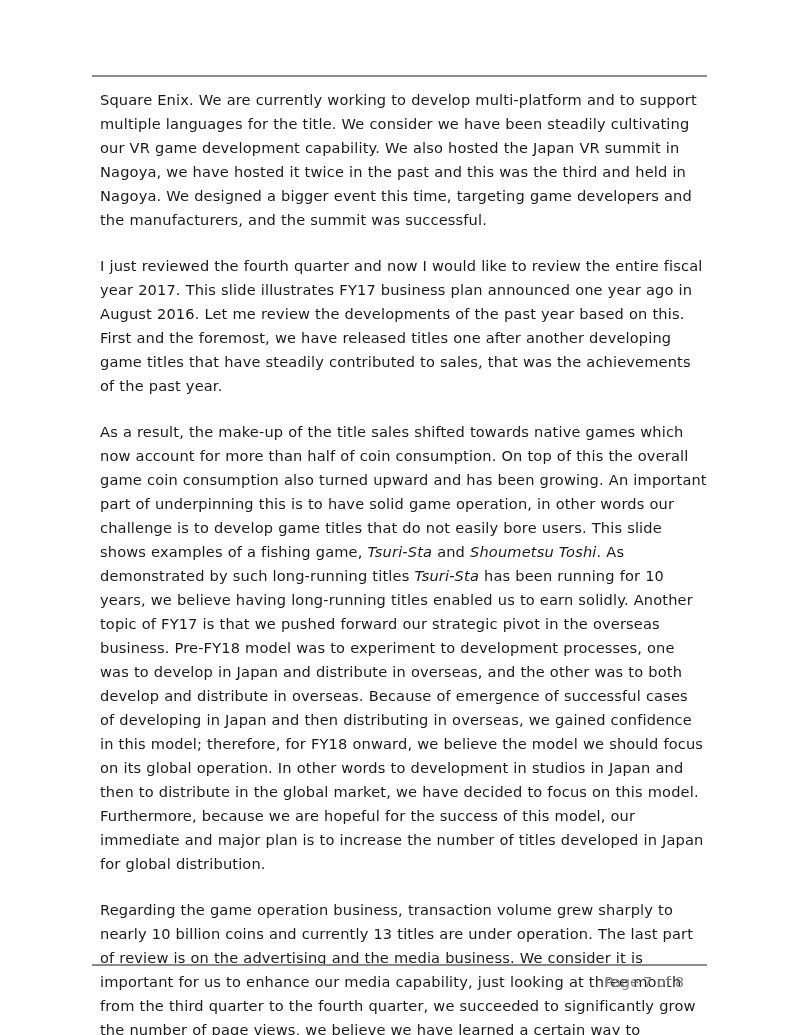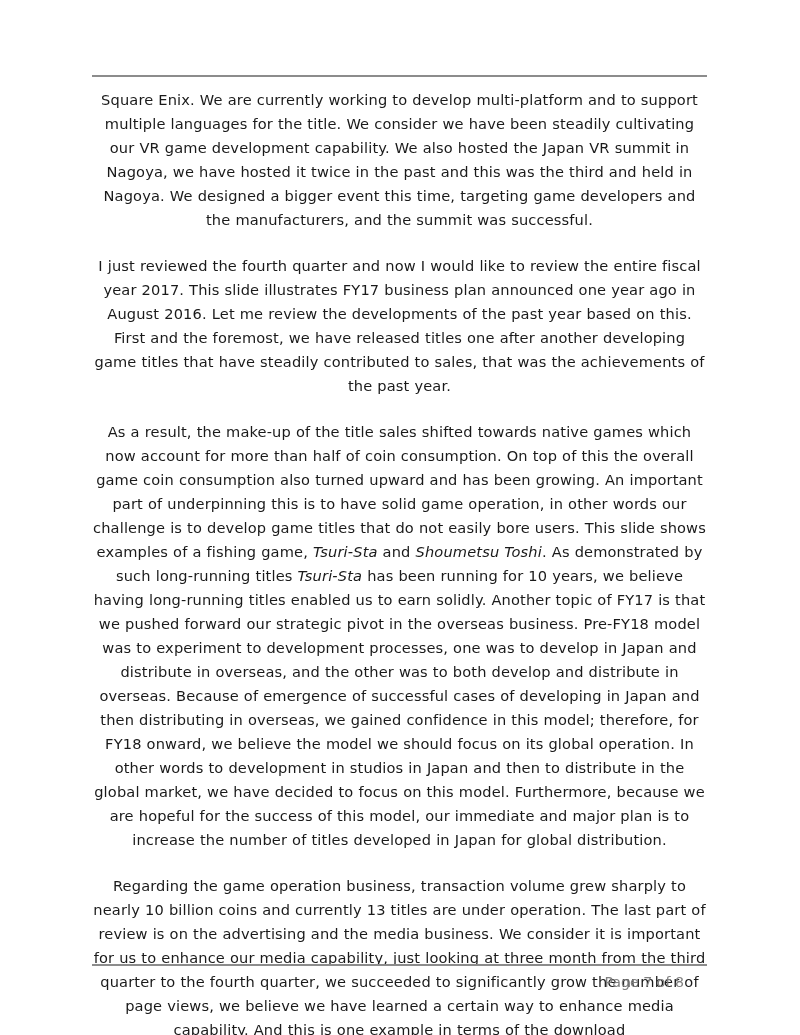--- a/index.html
+++ b/index.html
@@ -40,25 +40,25 @@
     height: 2px;
     background: #8c8c8c;
   }
   .content {
     position: absolute;
     left: 92px;
     top: 88px;
     width: 615px;
   }
   .para {
-    margin: 0 0 22px 0;
+    margin: 0 0 22px 8px;
     font-size: 14.6px;
     line-height: 24px;
     color: #1a1a1a;
-    text-align: center;
+    text-align: left;
     letter-spacing: 0.01em;
     word-spacing: 0.015em;
   }
   .para:last-child {
     margin-bottom: 0;
   }
   .para em {
   }
   .footer {
     position: absolute;

